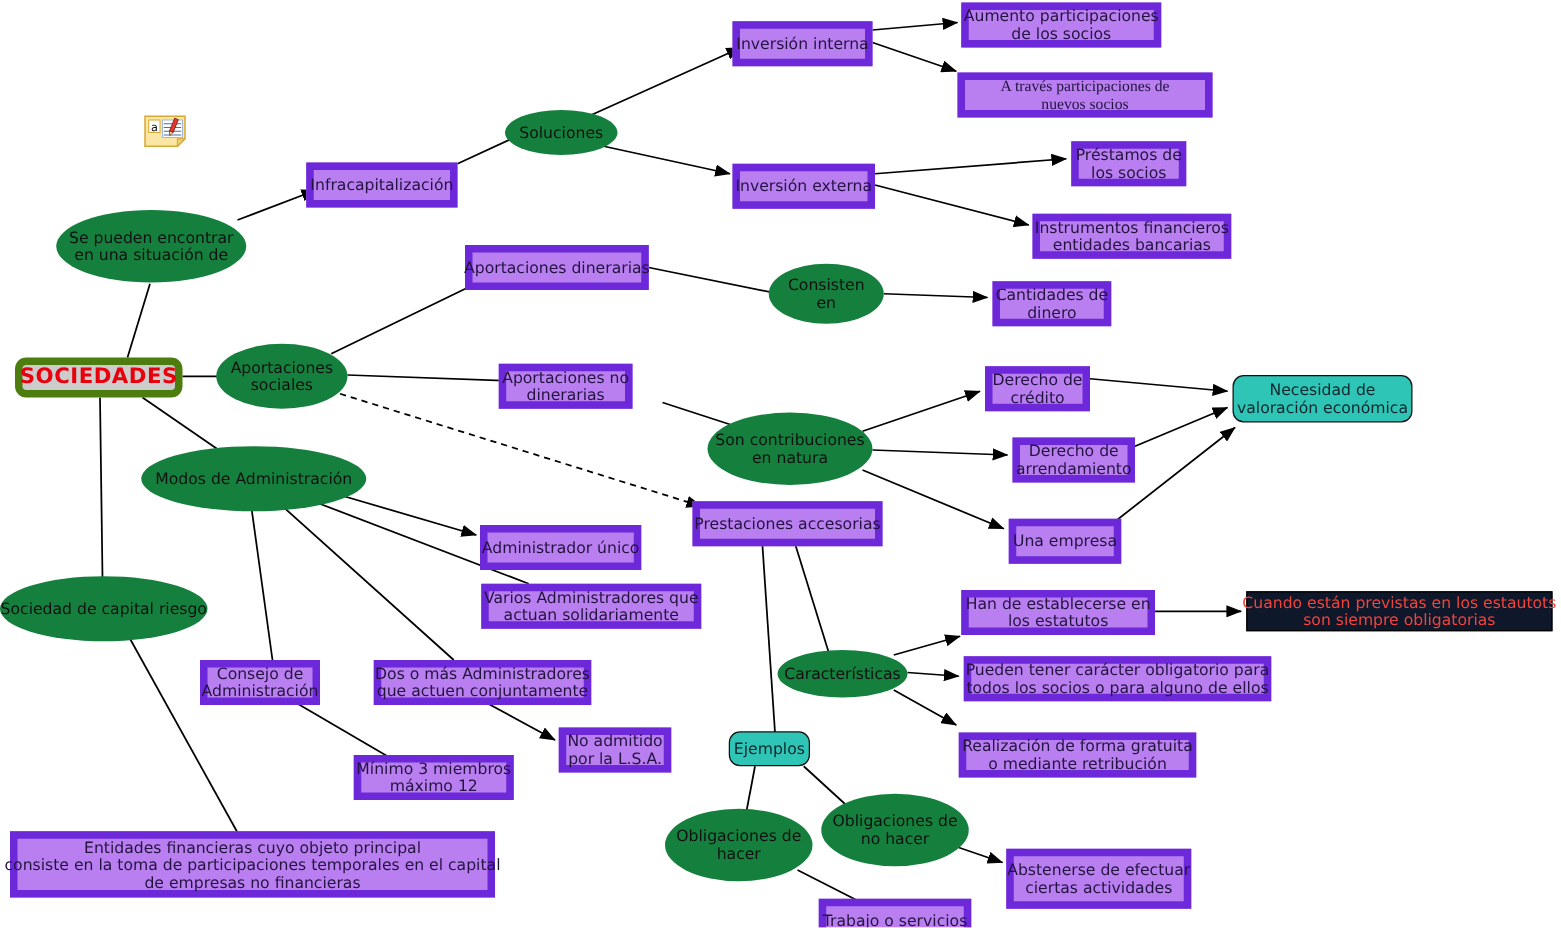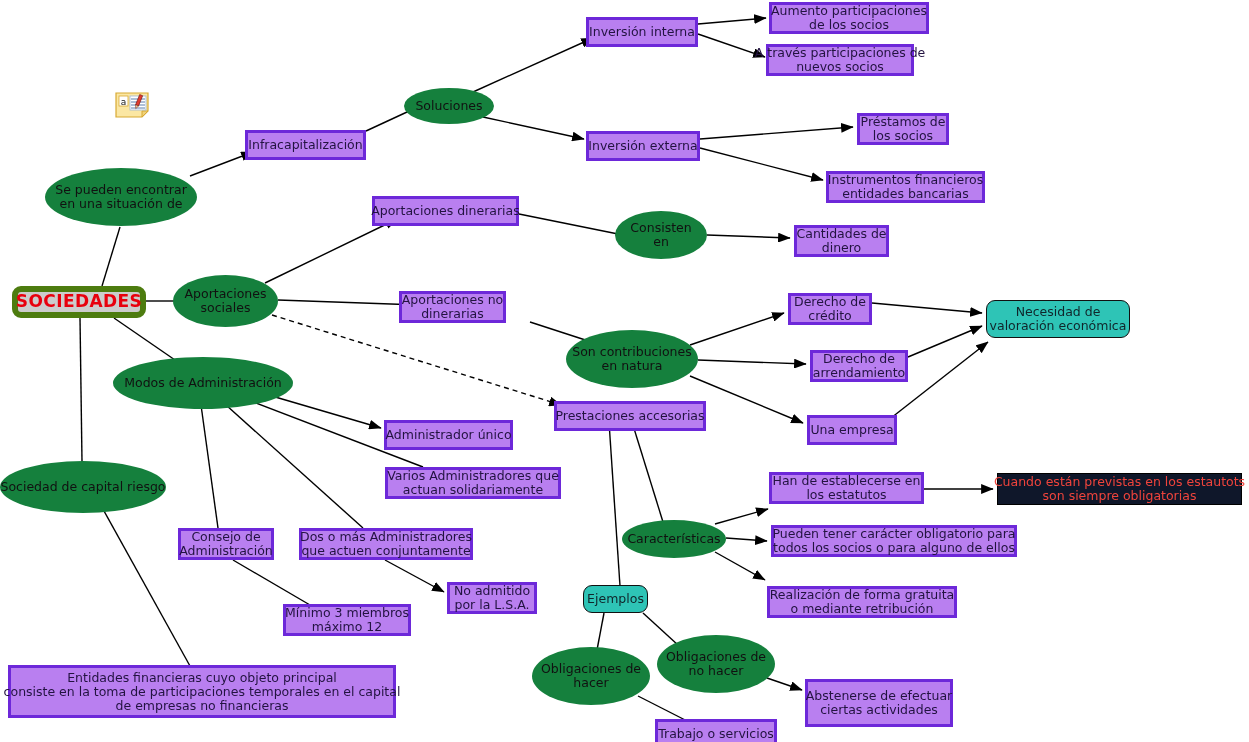--- a/index.html
+++ b/index.html
@@ -30,21 +30,21 @@
     align-items: center;
     justify-content: center;
     text-align: center;
     line-height: 1.12;
     white-space: pre;
     z-index: 5;
   }
   
   .box {
     background: #b97ff0;
-    border: 3px solid #6d28d9;
+    border: 6px solid #6d28d9;
     color: #231341;
     font-size: 12.5px;
     padding: 12px 5px;
   }
   
   .ellipse {
     background: #15803d;
     border-radius: 50%;
     color: #111111;
     font-size: 12.5px;
@@ -160,21 +160,21 @@
   <div id="node-layer">
       <div class="node root" style="left: 12px; top: 286px; width: 134px; height: 32px;"><span>SOCIEDADES</span></div>
       <div class="node ellipse" style="left: 45px; top: 168px; width: 152px; height: 58px;"><span>Se pueden encontrar
 en una situación de</span></div>
       <div class="node box" style="left: 245px; top: 130px; width: 121px; height: 21px;"><span>Infracapitalización</span></div>
       <div class="node ellipse" style="left: 404px; top: 88px; width: 90px; height: 36px;"><span>Soluciones</span></div>
       <div class="node box" style="left: 586px; top: 17px; width: 112px; height: 21px;"><span>Inversión interna</span></div>
       <div class="node box" style="left: 586px; top: 131px; width: 114px; height: 21px;"><span>Inversión externa</span></div>
       <div class="node box" style="left: 769px; top: 2px; width: 160px; height: 32px;"><span>Aumento participaciones
 de los socios</span></div>
-      <div class="node box" style="left: 766px; top: 44px; width: 148px; height: 32px;"><span>A través participaciones de
+      <div class="node box" style="left: 766px; top: 58px; width: 204px; height: 32px; font-family: Liberation Serif, serif;"><span>A través participaciones de
 nuevos socios</span></div>
       <div class="node box" style="left: 857px; top: 113px; width: 92px; height: 32px;"><span>Préstamos de
 los socios</span></div>
       <div class="node box" style="left: 826px; top: 171px; width: 159px; height: 32px;"><span>Instrumentos financieros
 entidades bancarias</span></div>
       <div class="node ellipse" style="left: 173px; top: 275px; width: 105px; height: 52px;"><span>Aportaciones
 sociales</span></div>
       <div class="node box" style="left: 372px; top: 196px; width: 147px; height: 21px;"><span>Aportaciones dinerarias</span></div>
       <div class="node ellipse" style="left: 615px; top: 211px; width: 92px; height: 48px;"><span>Consisten
 en</span></div>
@@ -191,21 +191,21 @@
       <div class="node box" style="left: 807px; top: 415px; width: 90px; height: 21px;"><span>Una empresa</span></div>
       <div class="node teal" style="left: 986px; top: 300px; width: 144px; height: 38px;"><span>Necesidad de
 valoración económica</span></div>
       <div class="node box" style="left: 554px; top: 401px; width: 152px; height: 21px;"><span>Prestaciones accesorias</span></div>
       <div class="node ellipse" style="left: 113px; top: 357px; width: 180px; height: 52px;"><span>Modos de Administración</span></div>
       <div class="node box" style="left: 384px; top: 420px; width: 129px; height: 21px;"><span>Administrador único</span></div>
       <div class="node box" style="left: 385px; top: 467px; width: 176px; height: 32px;"><span>Varios Administradores que
 actuan solidariamente</span></div>
       <div class="node box" style="left: 299px; top: 528px; width: 174px; height: 32px;"><span>Dos o más Administradores
 que actuen conjuntamente</span></div>
-      <div class="node box" style="left: 178px; top: 528px; width: 96px; height: 32px;"><span>Consejo de
+      <div class="node box" style="left: 160px; top: 528px; width: 96px; height: 32px;"><span>Consejo de
 Administración</span></div>
       <div class="node box" style="left: 447px; top: 582px; width: 90px; height: 32px;"><span>No admitido
 por la L.S.A.</span></div>
       <div class="node box" style="left: 283px; top: 604px; width: 128px; height: 32px;"><span>Mínimo 3 miembros
 máximo 12</span></div>
       <div class="node ellipse" style="left: 0px; top: 461px; width: 166px; height: 52px;"><span>Sociedad de capital riesgo</span></div>
       <div class="node box" style="left: 8px; top: 665px; width: 388px; height: 53px;"><span>Entidades financieras cuyo objeto principal
 consiste en la toma de participaciones temporales en el capital
 de empresas no financieras</span></div>
       <div class="node ellipse" style="left: 622px; top: 520px; width: 104px; height: 38px;"><span>Características</span></div>

